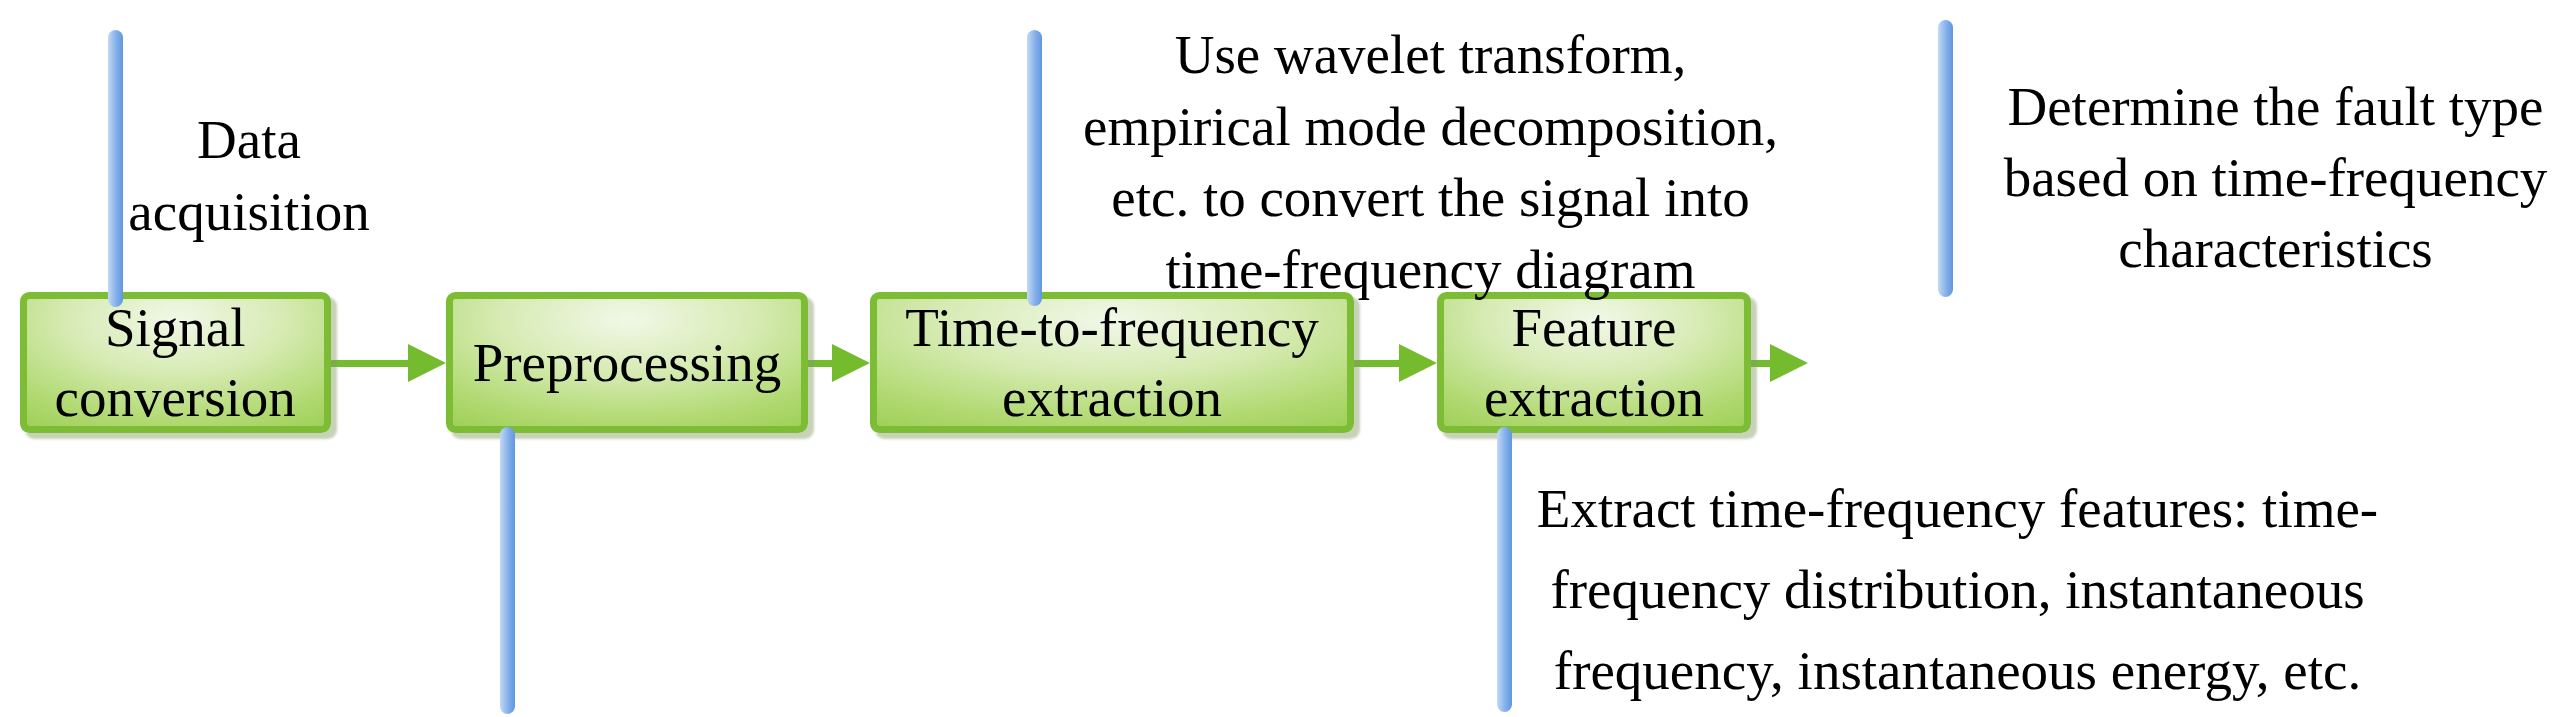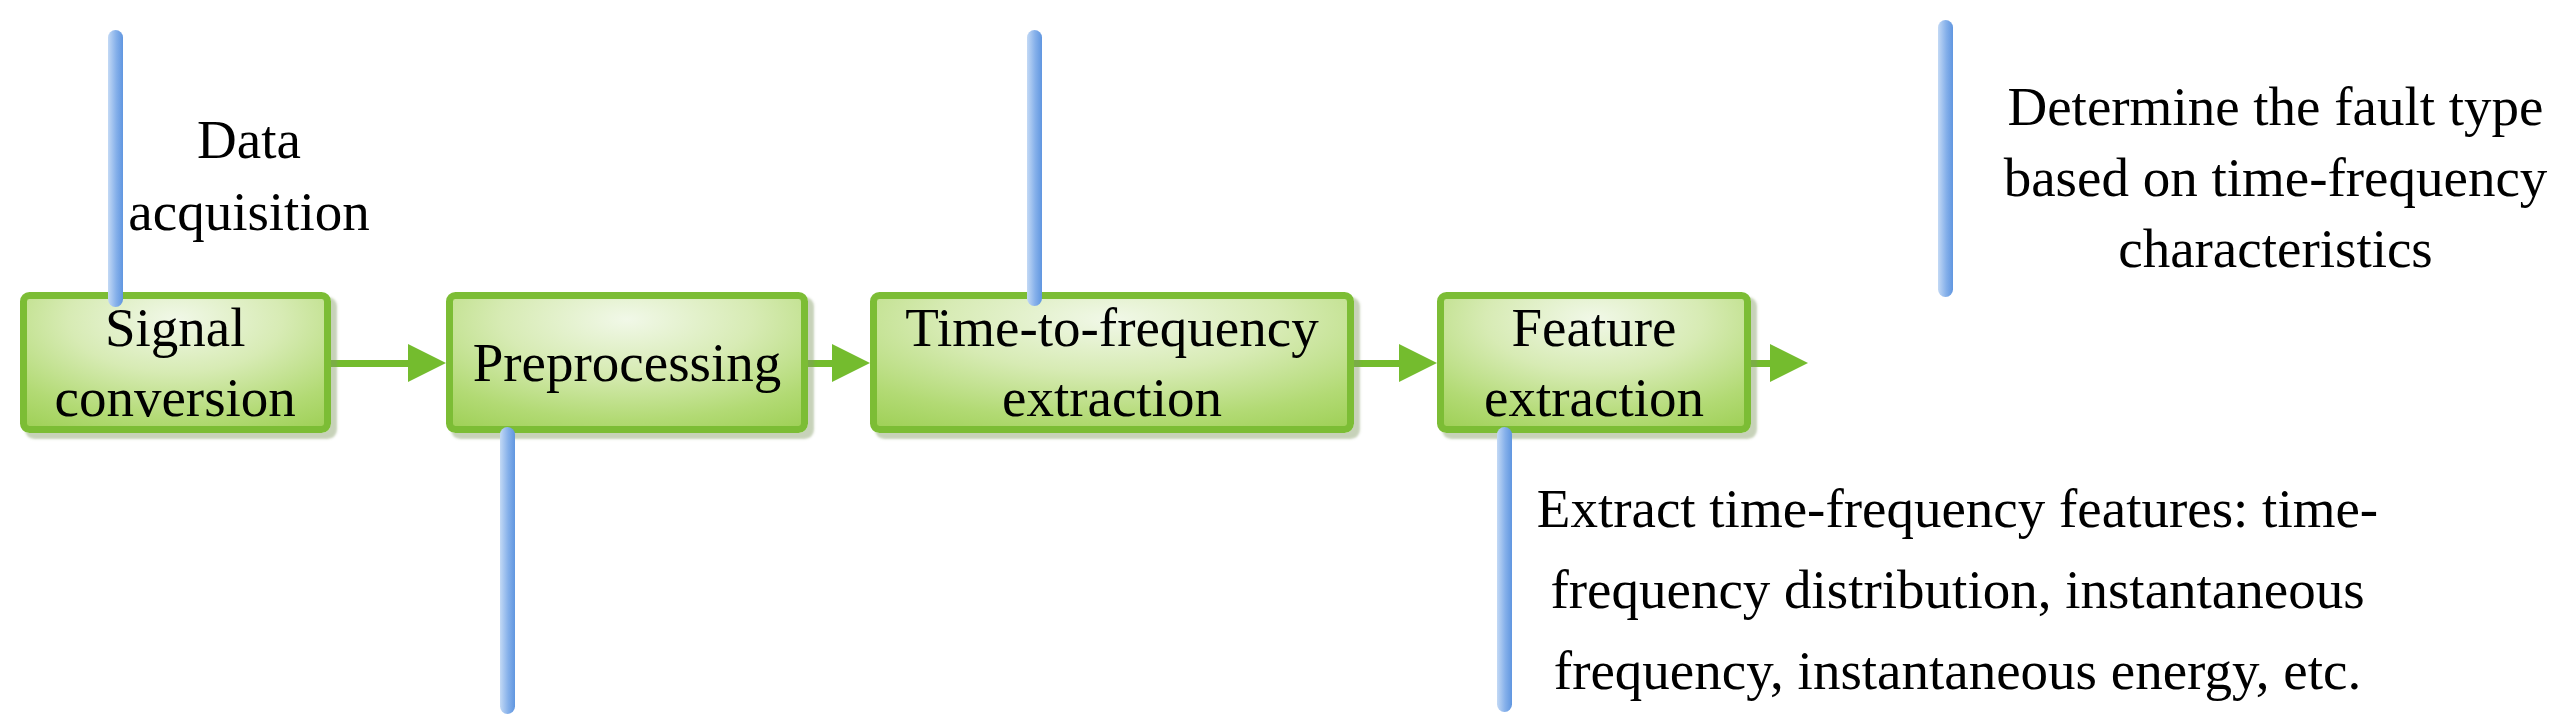--- a/index.html
+++ b/index.html
@@ -101,20 +101,24 @@
   </div>
 
   <div class="callout-line l1"></div>
   <div class="callout-line l2"></div>
   <div class="callout-line l3"></div>
   <div class="callout-line l4"></div>
   <div class="callout-line l5"></div>
 
   <div class="annotation an1">Data
 acquisition</div>
+  <div class="annotation an3">Use wavelet transform,
+empirical mode decomposition,
+etc. to convert the signal into
+time-frequency diagram</div>
   <div class="annotation an4">Extract time-frequency features: time-
 frequency distribution, instantaneous
 frequency, instantaneous energy, etc.</div>
   <div class="annotation an5">Determine the fault type
 based on time-frequency
 characteristics</div>
 
 </div>
 
 

